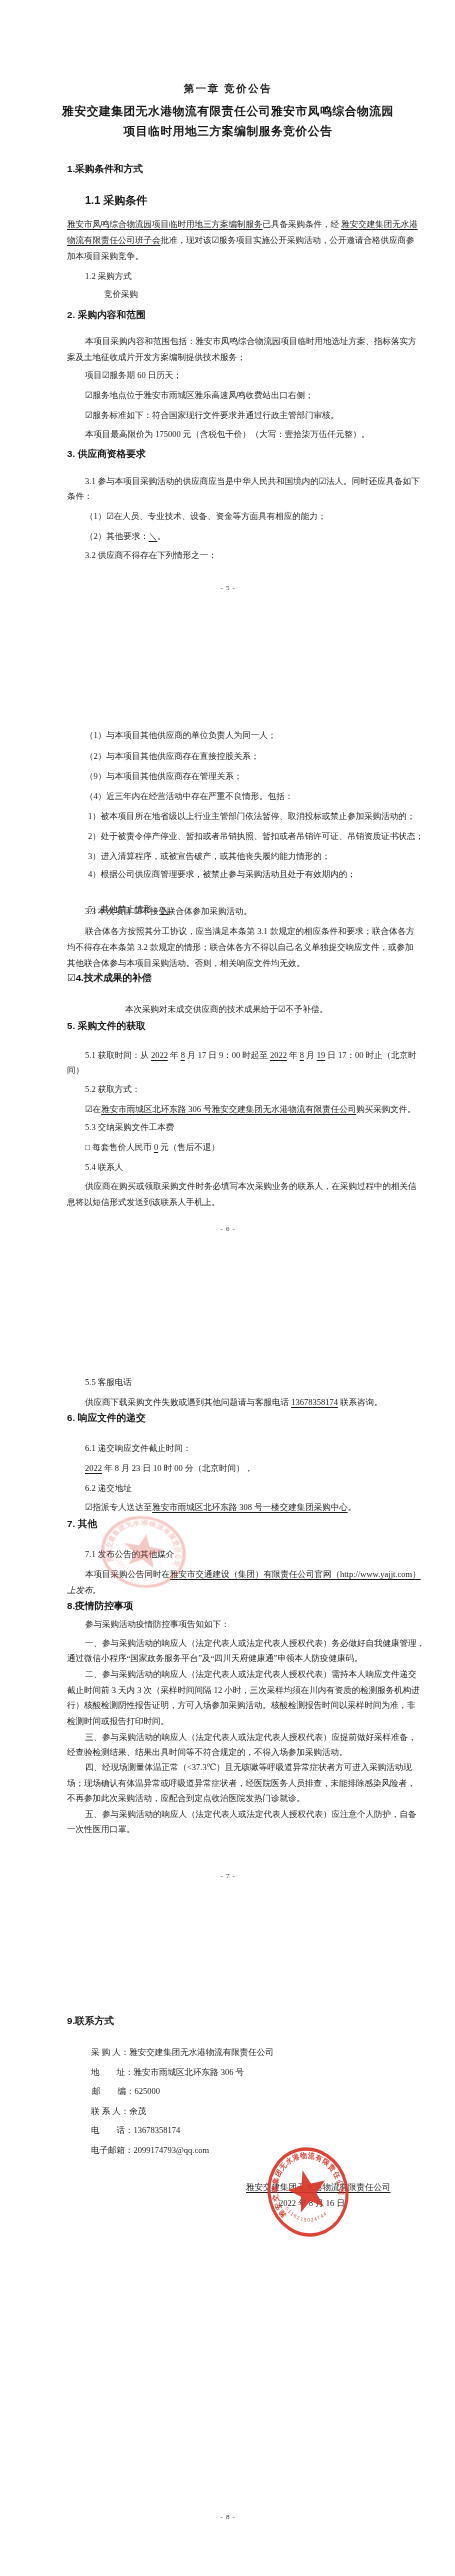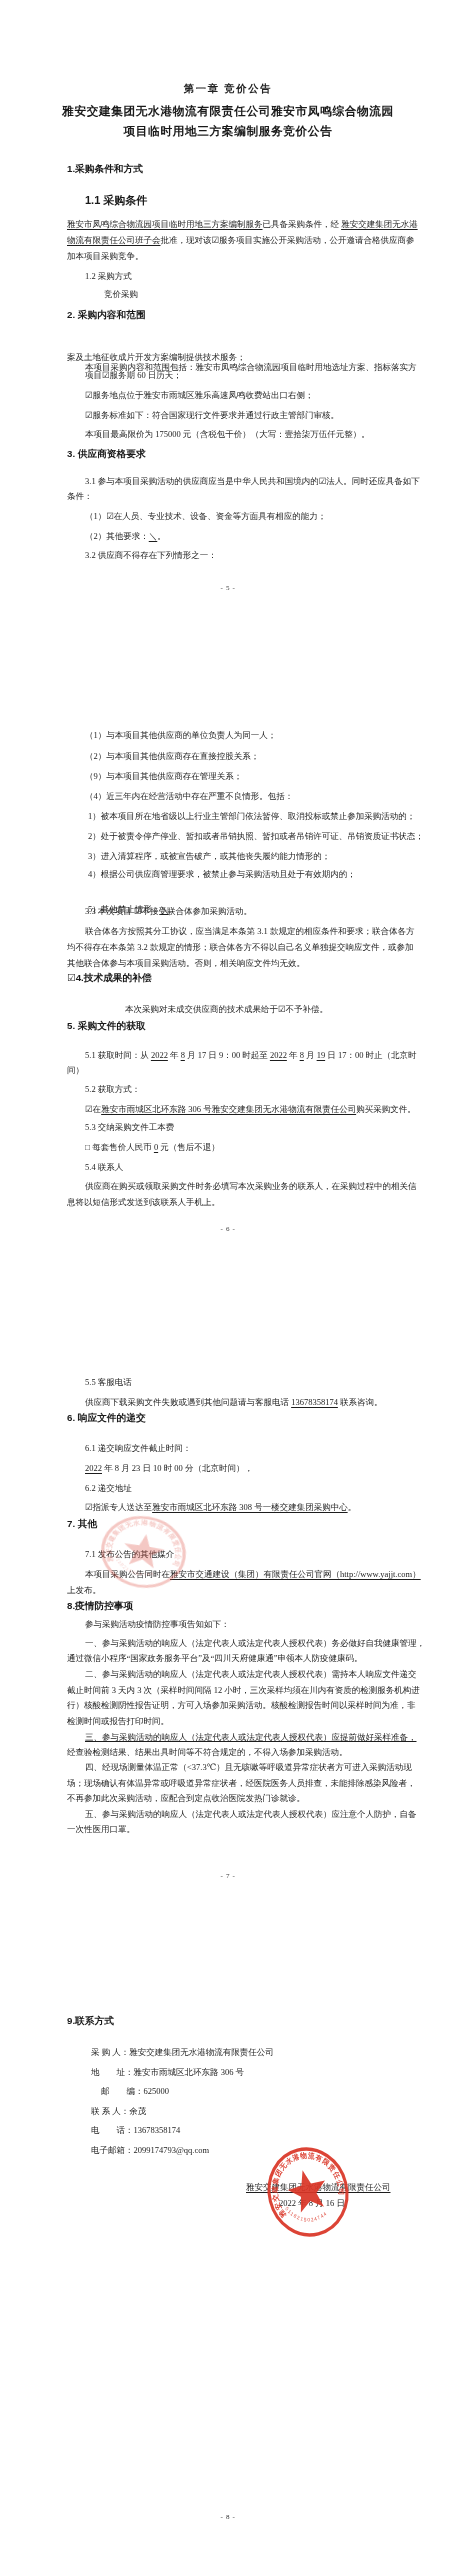--- a/index.html
+++ b/index.html
@@ -52,21 +52,21 @@
       <div class="line doctitle center" style="top: 104px;"><span>雅安交建集团无水港物流有限责任公司雅安市凤鸣综合物流园</span></div>
       <div class="line doctitle center" style="top: 124px;"><span>项目临时用地三方案编制服务竞价公告</span></div>
       <div class="line h1" style="top: 163px; left: 67px;"><span>1.采购条件和方式</span></div>
       <div class="line h2" style="top: 194px; left: 85px;"><span>1.1 采购条件</span></div>
       <div class="line" style="top: 219px; left: 67px;"><span class="u">雅安市凤鸣综合物流园项目临时用地三方案编制服务</span><span>已具备采购条件，经 </span><span class="u">雅安交建集团无水港</span></div>
       <div class="line" style="top: 235px; left: 67px;"><span class="u">物流有限责任公司班子会</span><span>批准，现对该☑服务项目实施公开采购活动，公开邀请合格供应商参</span></div>
       <div class="line" style="top: 251px; left: 67px;"><span>加本项目采购竞争。</span></div>
       <div class="line" style="top: 271px; left: 85px;"><span>1.2 采购方式</span></div>
       <div class="line" style="top: 289px; left: 104px;"><span>竞价采购</span></div>
       <div class="line h1" style="top: 309px; left: 67px;"><span>2. 采购内容和范围</span></div>
-      <div class="line" style="top: 336px; left: 85px; margin-top: 26px;"><span>本项目采购内容和范围包括：雅安市凤鸣综合物流园项目临时用地选址方案、指标落实方</span></div>
+      <div class="line" style="top: 336px; left: 85px;"><span>本项目采购内容和范围包括：雅安市凤鸣综合物流园项目临时用地选址方案、指标落实方</span></div>
       <div class="line" style="top: 352px; left: 67px;"><span>案及土地征收成片开发方案编制提供技术服务；</span></div>
       <div class="line" style="top: 370px; left: 85px; text-align: center;"><span>项目☑服务期 60 日历天；</span></div>
       <div class="line" style="top: 390px; left: 85px;"><span>☑服务地点位于雅安市雨城区雅乐高速凤鸣收费站出口右侧；</span></div>
       <div class="line" style="top: 410px; left: 85px;"><span>☑服务标准如下：符合国家现行文件要求并通过行政主管部门审核。</span></div>
       <div class="line" style="top: 429px; left: 85px;"><span>本项目最高限价为 175000 元（含税包干价）（大写：壹拾柒万伍仟元整）。</span></div>
       <div class="line h1" style="top: 448px; left: 67px;"><span>3.  供应商资格要求</span></div>
       <div class="line" style="top: 476px; left: 85px;"><span>3.1 参与本项目采购活动的供应商应当是中华人民共和国境内的☑法人。同时还应具备如下</span></div>
       <div class="line" style="top: 491px; left: 67px;"><span>条件：</span></div>
       <div class="line" style="top: 511px; left: 85px;"><span>（1）☑在人员、专业技术、设备、资金等方面具有相应的能力；</span></div>
       <div class="line" style="top: 531px; left: 85px;"><span>（2）其他要求：</span><span class="u">＼</span><span>。</span></div>
@@ -101,41 +101,41 @@
       <div class="line" style="top: 1377px; left: 85px;"><span>5.5 客服电话</span></div>
       <div class="line" style="top: 1397px; left: 85px;"><span>供应商下载采购文件失败或遇到其他问题请与客服电话 </span><span class="u">13678358174</span><span> 联系咨询。</span></div>
       <div class="line h1" style="top: 1412px; left: 67px;"><span>6.  响应文件的递交</span></div>
       <div class="line" style="top: 1443px; left: 85px;"><span>6.1 递交响应文件截止时间：</span></div>
       <div class="line" style="top: 1463px; left: 85px;"><span class="u">2022</span><span> 年 8 月 23 日 10 时 00 分（北京时间），</span></div>
       <div class="line" style="top: 1483px; left: 85px;"><span>6.2 递交地址</span></div>
       <div class="line" style="top: 1502px; left: 85px;"><span>☑指派专人送达至</span><span class="u">雅安市雨城区北环东路 308 号一楼交建集团采购中心</span><span>。</span></div>
       <div class="line h1" style="top: 1518px; left: 67px;"><span>7.  其他</span></div>
       <div class="line" style="top: 1549px; left: 85px;"><span>7.1 发布公告的其他媒介</span></div>
       <div class="line" style="top: 1569px; left: 85px;"><span>本项目采购公告同时在</span><span class="u">雅安市交通建设（集团）有限责任公司官网（http://www.yajjt.com）</span></div>
-      <div class="line" style="top: 1585px; left: 67px;"><span>上发布。</span></div>
+      <div class="line" style="top: 1585px; left: 67px; font-style: italic;"><span>上发布。</span></div>
       <div class="line h1" style="top: 1600px; left: 67px;"><span>8.疫情防控事项</span></div>
       <div class="line" style="top: 1619px; left: 85px;"><span>参与采购活动疫情防控事项告知如下：</span></div>
       <div class="line" style="top: 1638px; left: 85px;"><span>一、参与采购活动的响应人（法定代表人或法定代表人授权代表）务必做好自我健康管理，</span></div>
       <div class="line" style="top: 1653px; left: 67px;"><span>通过微信小程序“国家政务服务平台”及“四川天府健康通”申领本人防疫健康码。</span></div>
       <div class="line" style="top: 1669px; left: 85px;"><span>二、参与采购活动的响应人（法定代表人或法定代表人授权代表）需持本人响应文件递交</span></div>
       <div class="line" style="top: 1685px; left: 67px;"><span>截止时间前 3 天内 3 次（采样时间间隔 12 小时，三次采样均须在川内有资质的检测服务机构进</span></div>
       <div class="line" style="top: 1700px; left: 67px;"><span>行）核酸检测阴性报告证明，方可入场参加采购活动。核酸检测报告时间以采样时间为准，非</span></div>
       <div class="line" style="top: 1716px; left: 67px;"><span>检测时间或报告打印时间。</span></div>
-      <div class="line" style="top: 1732px; left: 85px; text-decoration: underline;"><span>三、参与采购活动的响应人（法定代表人或法定代表人授权代表）应提前做好采样准备，</span></div>
+      <div class="line" style="top: 1732px; left: 85px;"><span>三、参与采购活动的响应人（法定代表人或法定代表人授权代表）应提前做好采样准备，</span></div>
       <div class="line" style="top: 1747px; left: 67px;"><span>经查验检测结果、结果出具时间等不符合规定的，不得入场参加采购活动。</span></div>
       <div class="line" style="top: 1762px; left: 85px;"><span>四、经现场测量体温正常（&lt;37.3℃）且无咳嗽等呼吸道异常症状者方可进入采购活动现</span></div>
       <div class="line" style="top: 1778px; left: 67px;"><span>场；现场确认有体温异常或呼吸道异常症状者，经医院医务人员排查，未能排除感染风险者，</span></div>
       <div class="line" style="top: 1793px; left: 67px;"><span>不再参加此次采购活动，应配合到定点收治医院发热门诊就诊。</span></div>
       <div class="line" style="top: 1809px; left: 85px;"><span>五、参与采购活动的响应人（法定代表人或法定代表人授权代表）应注意个人防护，自备</span></div>
       <div class="line" style="top: 1824px; left: 67px;"><span>一次性医用口罩。</span></div>
       <div class="line pagenum center" style="top: 1872px;"><span>- 7 -</span></div>
       <div class="line h1" style="top: 2015px; left: 67px;"><span>9.联系方式</span></div>
       <div class="line" style="top: 2047px; left: 91px;"><span>采 购 人：雅安交建集团无水港物流有限责任公司</span></div>
       <div class="line" style="top: 2067px; left: 91px;"><span>地　　址：雅安市雨城区北环东路 306 号</span></div>
-      <div class="line" style="top: 2086px; left: 101px;"><span>邮　　编：625000</span></div>
+      <div class="line" style="top: 2086px; left: 92px;"><span>邮　　编：625000</span></div>
       <div class="line" style="top: 2106px; left: 91px;"><span>联 系 人：余茂</span></div>
       <div class="line" style="top: 2125px; left: 91px;"><span>电　　话：13678358174</span></div>
       <div class="line" style="top: 2145px; left: 91px;"><span>电子邮箱：2099174793@qq.com</span></div>
       <div class="line" style="top: 2182px; left: 246px;"><span class="u">雅安交建集团无水港物流有限责任公司</span></div>
       <div class="line" style="top: 2198px; left: 279px;"><span>2022 年 8 月 16 日</span></div>
       <div class="line pagenum center" style="top: 2513px;"><span>- 8 -</span></div>
     </div>
 
   <div class="stamp stamp-ghost">
     <svg viewBox="0 0 200 200" preserveAspectRatio="none">

